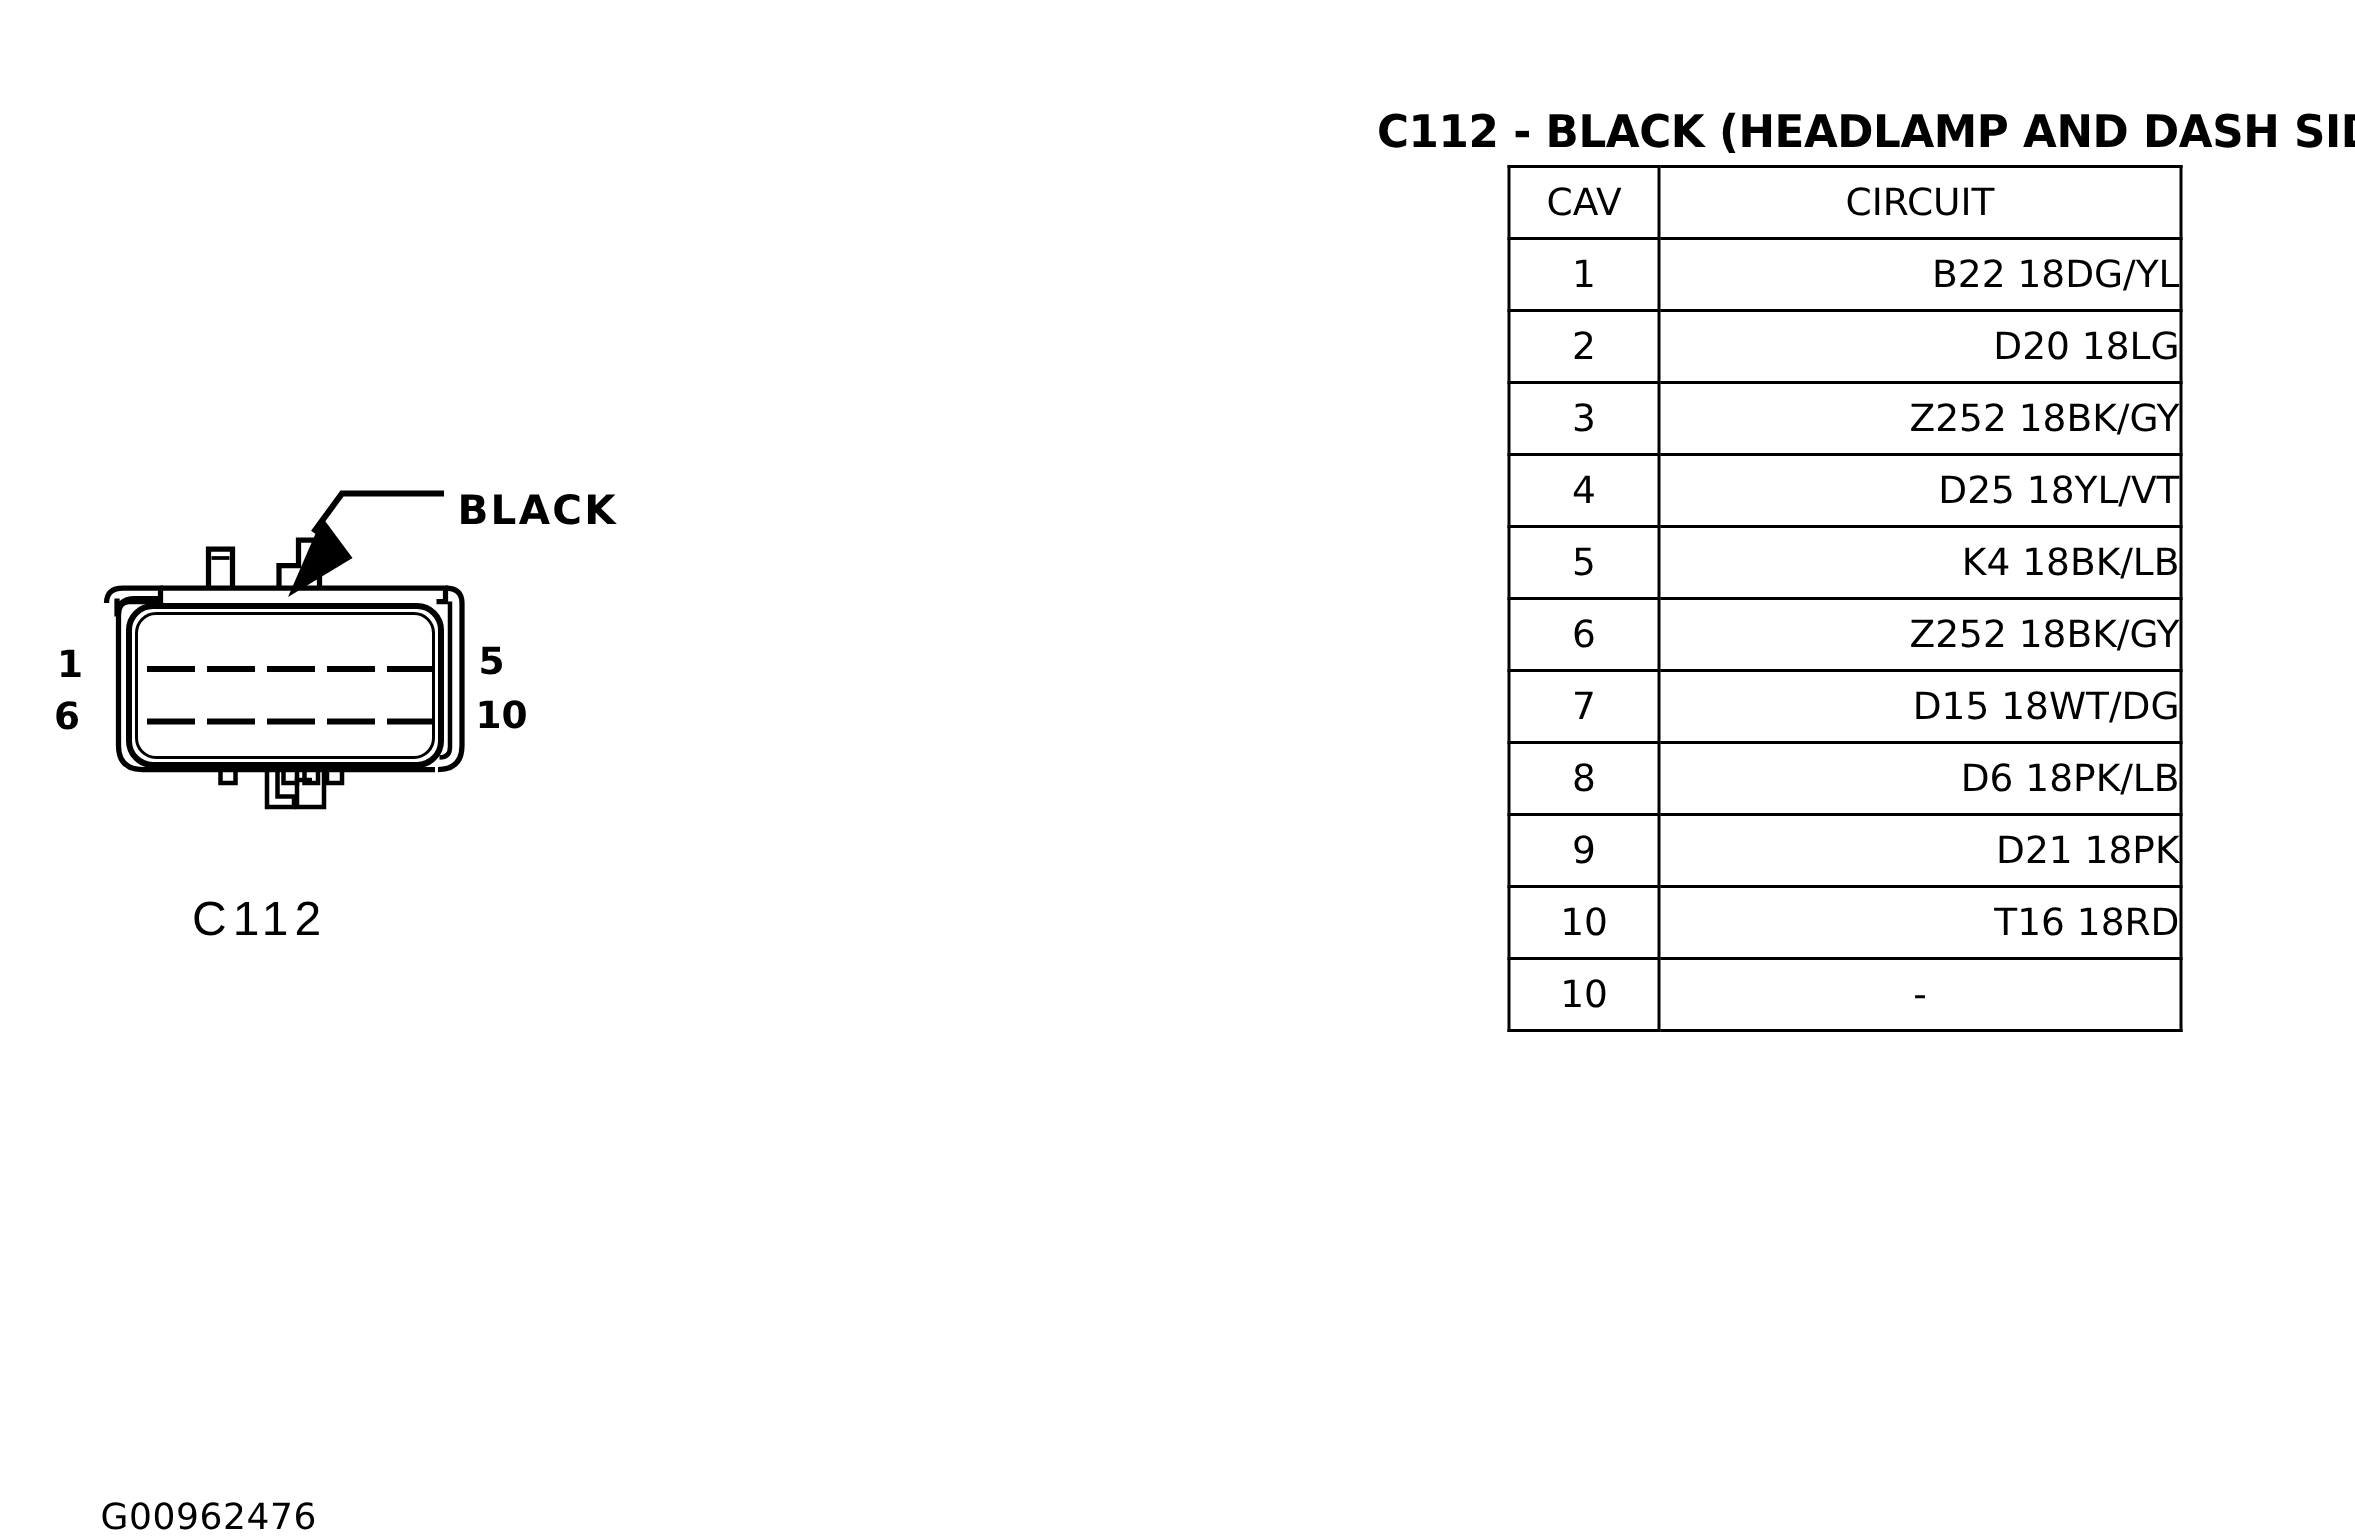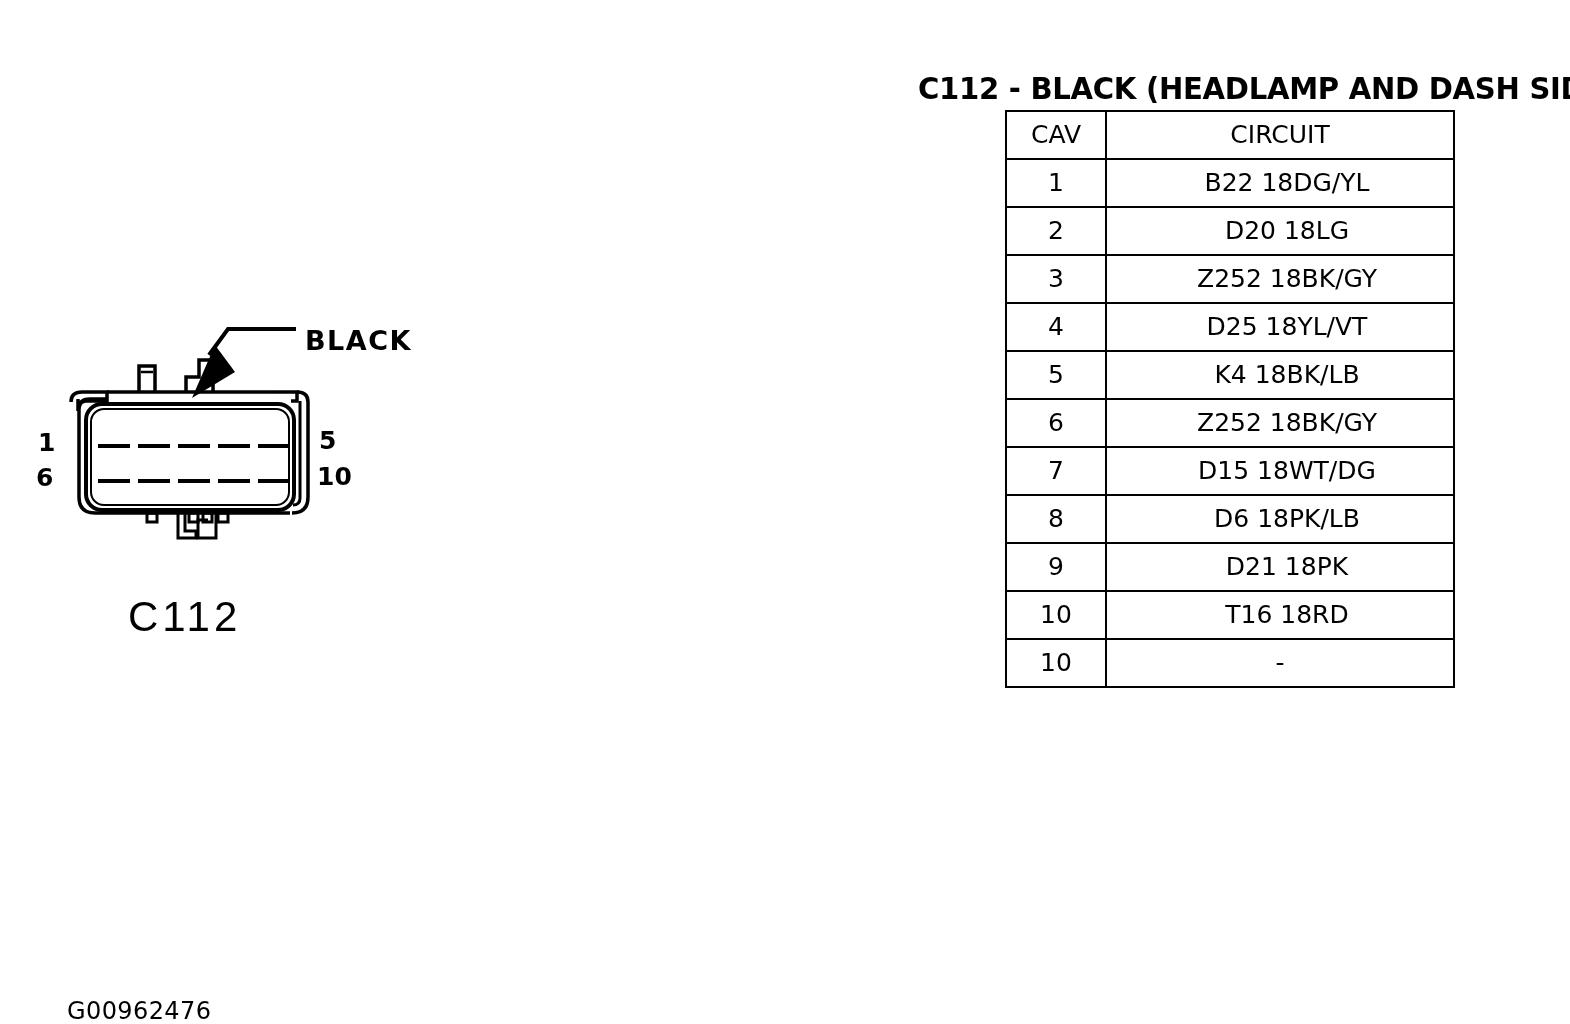--- a/index.html
+++ b/index.html
@@ -55,21 +55,21 @@
   #pin-label-1  { left: 38px;  top: 430px; }
   #pin-label-6  { left: 36px;  top: 465px; }
   #pin-label-5  { left: 319px; top: 428px; }
   #pin-label-10 { left: 317px; top: 464px; }
 
   #connector-name {
     position: absolute;
     left: 128px;
     top: 596px;
     font-family: "Liberation Sans", sans-serif;
-    font-size: 42px;
+    font-size: 32px;
     font-weight: 300;
     letter-spacing: 4px;
     line-height: 1;
     white-space: nowrap;
   }
 
   #figure-id {
     position: absolute;
     left: 67px;
     top: 951px;
@@ -120,21 +120,21 @@
     color: #000000;
   }
   #pinout-table thead th {
     text-align: center;
     font-weight: 400;
   }
   #pinout-table td.cav-cell {
     text-align: center;
   }
   #pinout-table td.circuit-cell {
-    text-align: center;
+    text-align: right;
     padding-left: 14px;
   }
   #pinout-table td.circuit-cell.empty-cell {
     text-align: center;
     padding-left: 0;
   }
 </style>
 </head>
 <body>
 

